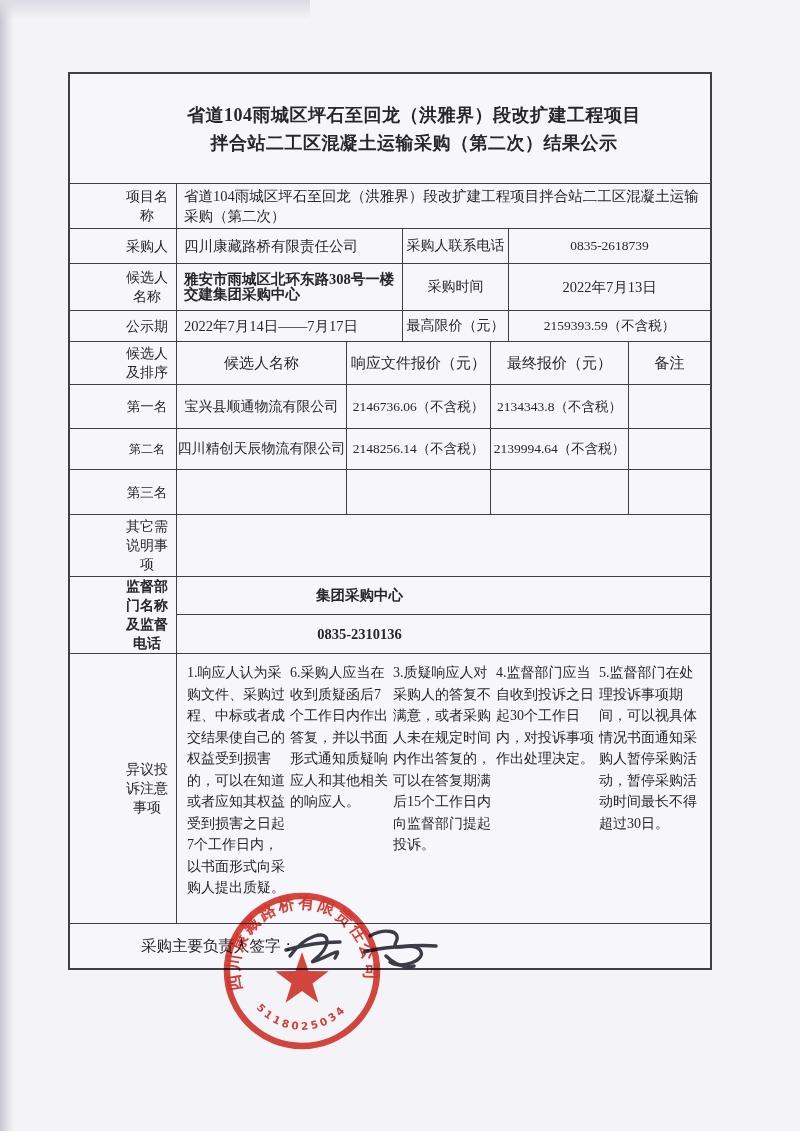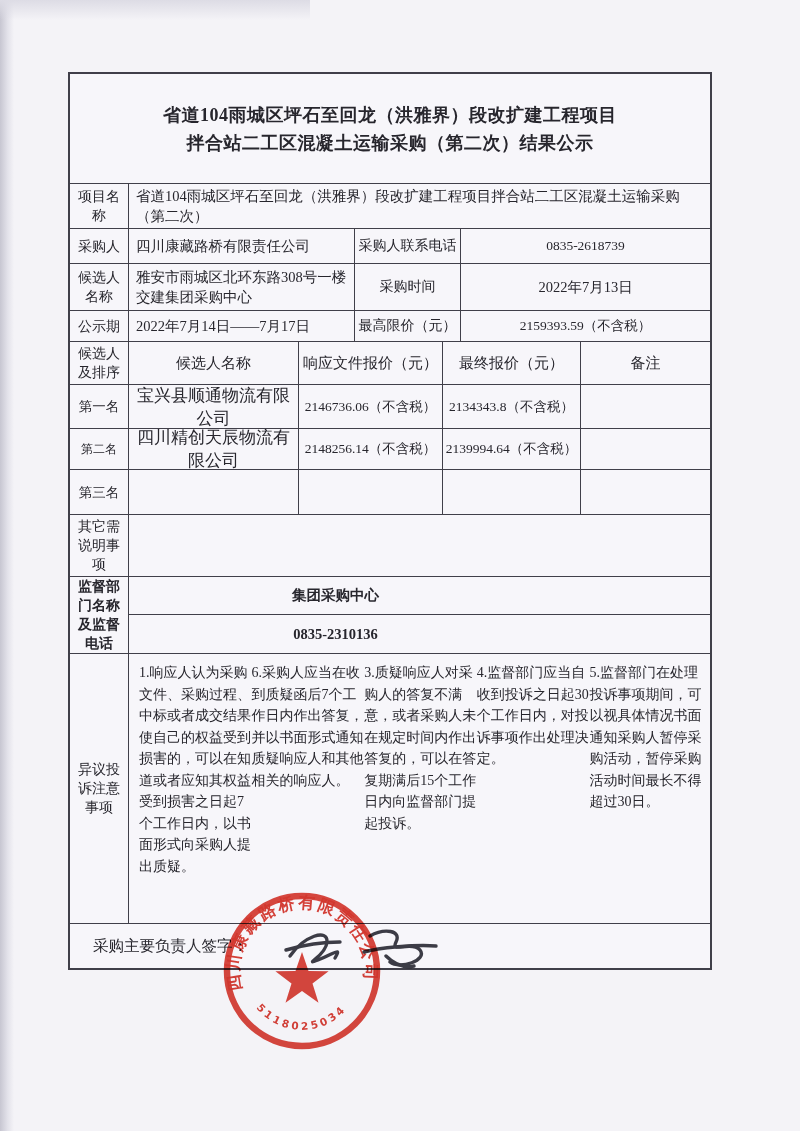--- a/index.html
+++ b/index.html
@@ -20,33 +20,33 @@
   .doc-table {
     position:absolute; left:68px; top:72px; width:644px;
     border:2px solid #403f49; box-sizing:border-box; background:rgba(252,251,255,0.35);
   }
   .row { display:flex; align-items:stretch; border-top:1.6px solid #403f49; box-sizing:border-box; }
   .row.first { border-top:none; }
   .cell {
     border-left:1.6px solid #403f49; box-sizing:border-box;
     display:flex; align-items:center; overflow:hidden;
   }
-  .cell.nb { border-left:none; }
+  .cell.nb { border-left:none;margin-left:48px; }
   .lbl {
     flex:0 0 58px; justify-content:center; text-align:center;
     padding:2px 5px; font-size:14px; line-height:19px;
   }
   .val { padding:2px 7px; font-size:14.5px; line-height:21px; }
   .ctr { justify-content:center; text-align:center; }
   .title-cell { flex:1; flex-direction:column; justify-content:center; text-align:center; }
   .title-line { font-size:18px; font-weight:bold; line-height:28px; letter-spacing:0.5px; }
   .w-val2   { flex:0 0 226px; }
   .w-flabel { flex:0 0 106px; font-size:14px; }
   .w-last   { flex:1; font-size:13.5px; }
-  .cand-name  { flex:0 0 170px; font-size:17px; }
+  .cand-name  { flex:0 0 170px; font-size:14px; }
   .cand-doc   { flex:0 0 144px; font-size:13.5px; }
   .cand-final { flex:0 0 138px; font-size:13.5px; }
   .cand-rem   { flex:1; font-size:13.5px; }
   .hdr { font-size:15px; }
   .sup-col { flex:1; display:flex; flex-direction:column; }
   .sup-sub {
     display:flex; align-items:center; justify-content:center;
     box-sizing:border-box; padding-right:168px; font-size:14.5px;
   }
   .sup-sub + .sup-sub { border-top:1.6px solid #403f49; }
@@ -87,21 +87,21 @@
 
   <div class="row" style="height:35px;">
     <div class="cell nb lbl">采购人</div>
     <div class="cell val w-val2">四川康藏路桥有限责任公司</div>
     <div class="cell ctr w-flabel">采购人联系电话</div>
     <div class="cell ctr w-last">0835-2618739</div>
   </div>
 
   <div class="row" style="height:47px;">
     <div class="cell nb lbl">候选人名称</div>
-    <div class="cell val w-val2" style="line-height:20px;">雅安市雨城区北环东路308号一楼交建集团采购中心</div>
+    <div class="cell val w-val2" style="line-height:15px;font-weight:bold;">雅安市雨城区北环东路308号一楼交建集团采购中心</div>
     <div class="cell ctr w-flabel">采购时间</div>
     <div class="cell ctr w-last" style="font-size:14.5px;">2022年7月13日</div>
   </div>
 
   <div class="row" style="height:31px;">
     <div class="cell nb lbl">公示期</div>
     <div class="cell val w-val2">2022年7月14日——7月17日</div>
     <div class="cell ctr w-flabel">最高限价（元）</div>
     <div class="cell ctr w-last">2159393.59（不含税）</div>
   </div>

